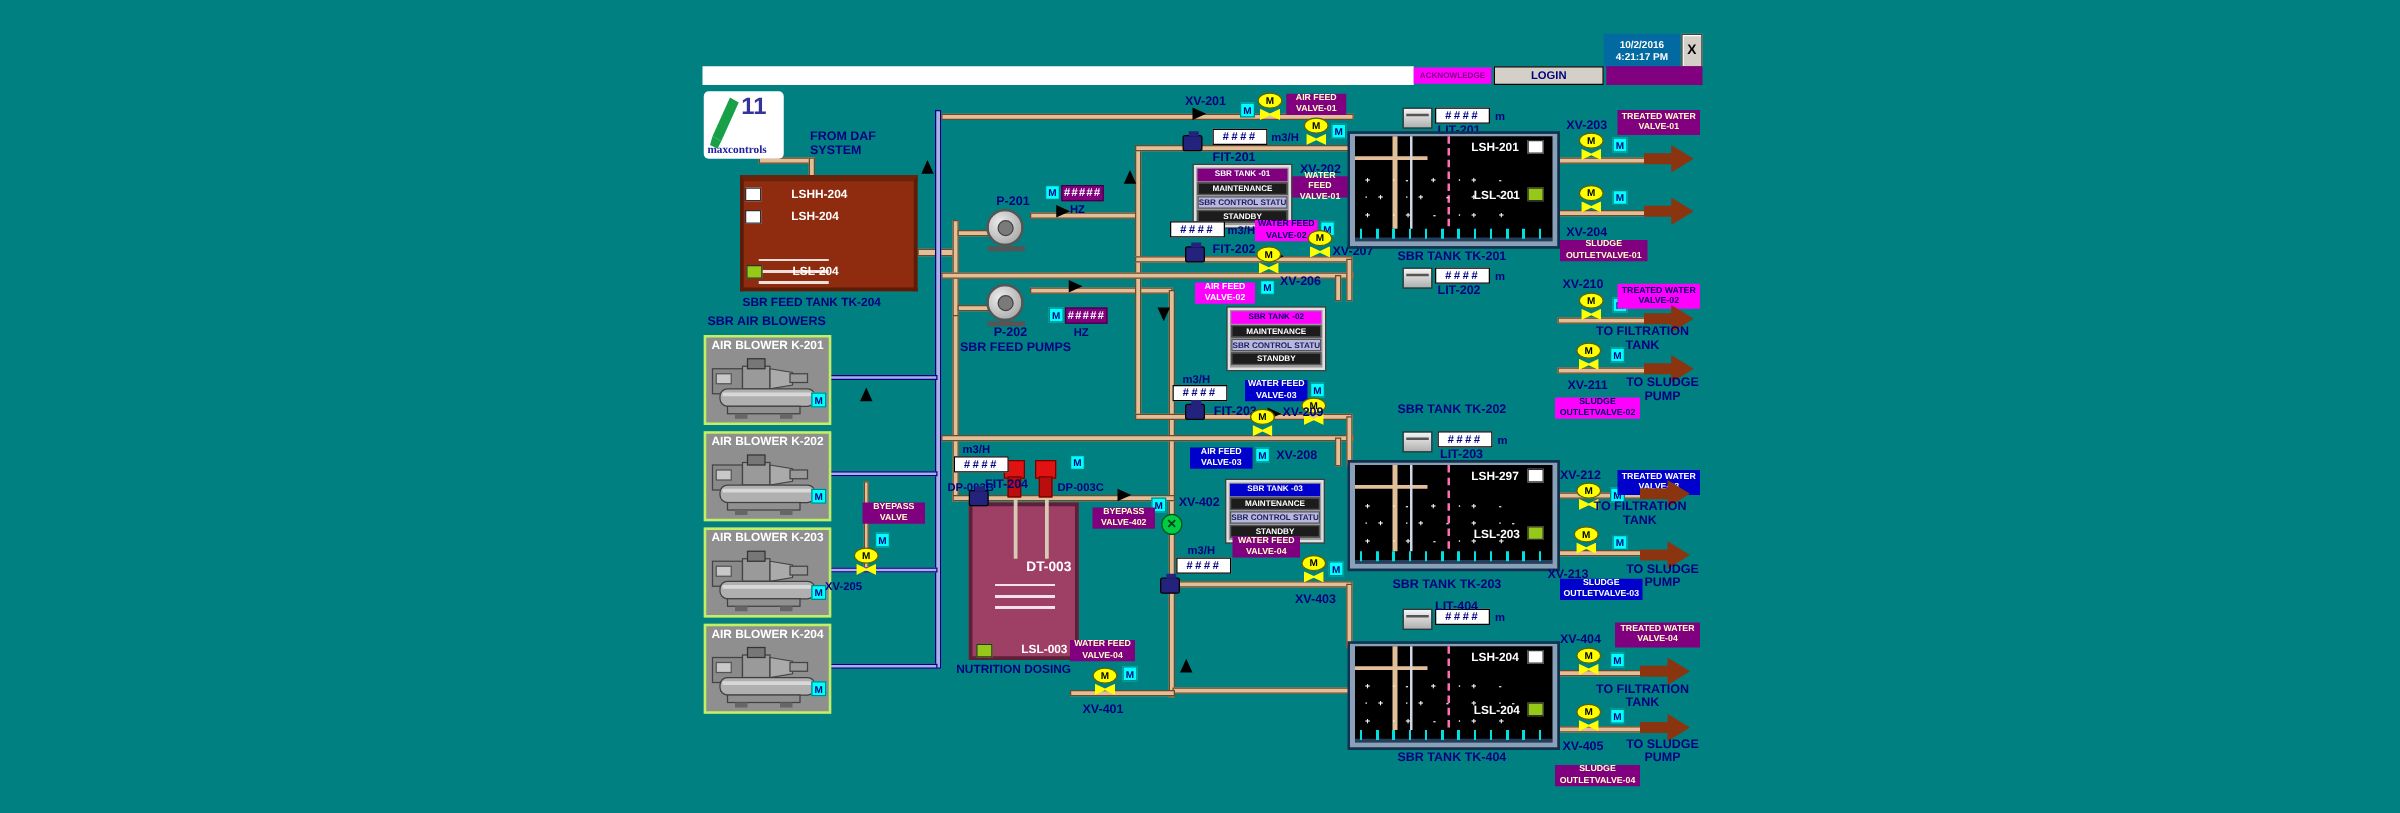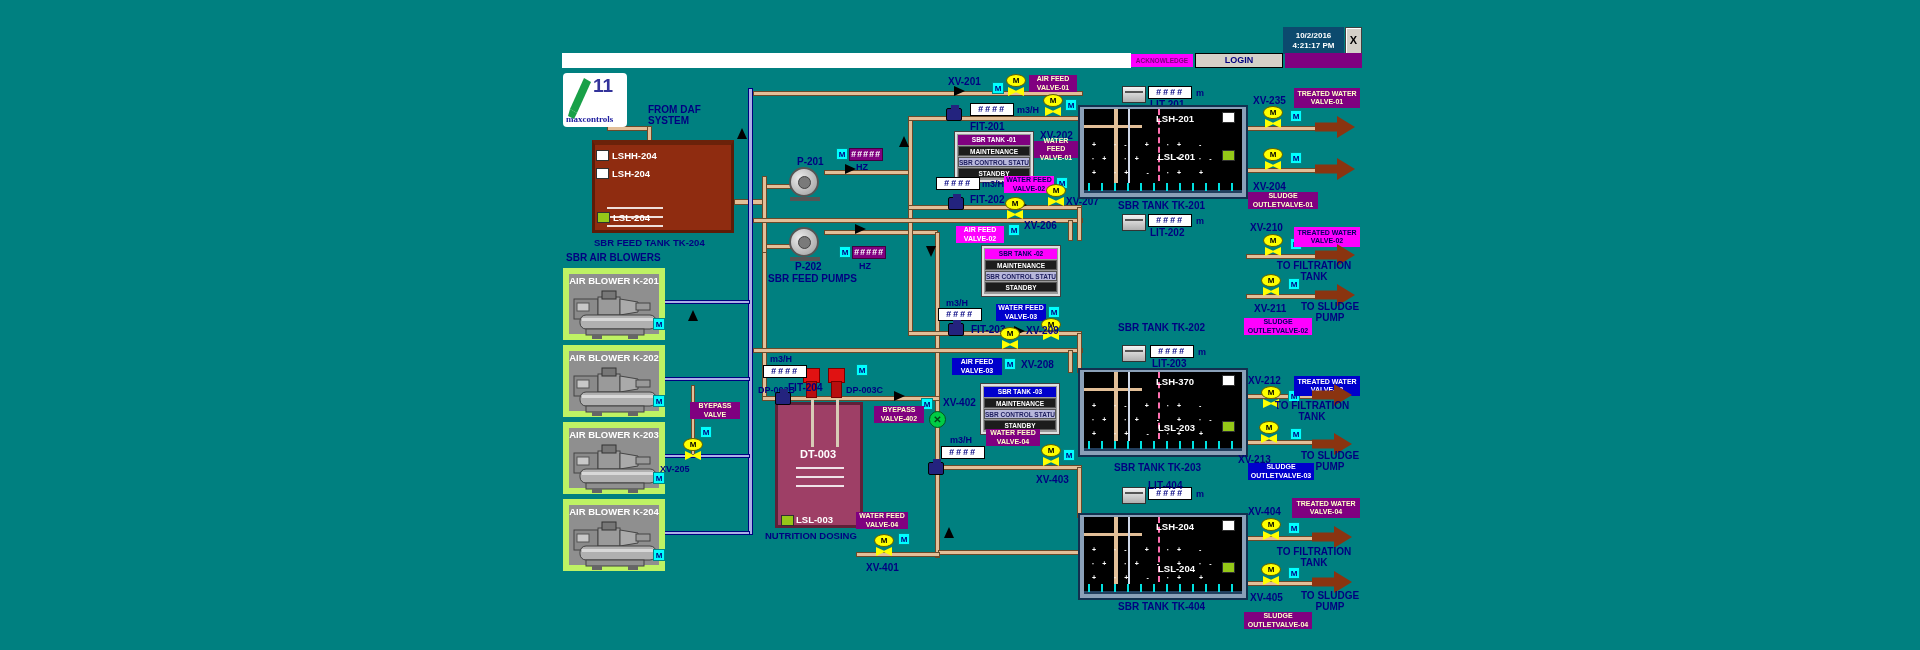--- a/index.html
+++ b/index.html
@@ -5,34 +5,34 @@
   html,body{margin:0;padding:0;background:#008080;font-family:"Liberation Sans",sans-serif;}
   #screen{position:relative;width:1920px;height:650px;background:#008080;overflow:hidden;}
   #screen *{box-sizing:border-box;}
   i,b{font-style:normal;display:block;position:absolute;}
   
   .tabbar{position:absolute;left:541px;top:27px;width:741px;height:27px;display:flex;gap:1px;}
   .tab{flex:1;background:#d4d0c8;border:1px solid #808080;box-shadow:inset 1px 1px 0 #fff;color:#000080;
        font-weight:bold;font-size:8.5px;line-height:1.15;display:flex;align-items:center;justify-content:center;
        text-align:center;cursor:pointer;padding:1px;}
   .tab.active{background:#800080;color:#fff;border:2px solid #000;box-shadow:none;}
-  .dtbox{position:absolute;left:1283px;top:27px;width:61px;height:27px;background:#0c4a6e;color:#fff;
+  .dtbox{position:absolute;left:1283px;top:27px;width:61px;height:27px;background:#0369a1;color:#fff;
          font-weight:bold;font-size:8px;text-align:center;display:flex;flex-direction:column;justify-content:center;gap:1px;}
   .xbtn{position:absolute;left:1345px;top:27px;width:17px;height:27px;background:#d4d0c8;border:1px solid #404040;
         box-shadow:inset 1px 1px 0 #fff;color:#000;font-weight:bold;font-size:11px;text-align:center;line-height:25px;cursor:pointer;}
   .strip{position:absolute;left:562px;top:53px;width:569px;height:15px;background:#fff;}
   .ack{position:absolute;left:1131px;top:54px;width:62px;height:13px;background:#ff00ff;color:#800080;
        font-weight:bold;font-size:6.5px;text-align:center;line-height:13px;cursor:pointer;}
   .login{position:absolute;left:1195px;top:53px;width:88px;height:15px;background:#d4d0c8;border:1px solid #000;
          color:#000080;font-weight:bold;font-size:9px;text-align:center;line-height:13px;cursor:pointer;}
   .pbar{position:absolute;left:1285px;top:53px;width:77px;height:15px;background:#800080;}
   
   .lbl{position:absolute;color:#000080;font-weight:bold;font-size:10px;white-space:nowrap;}
   .s9{font-size:9px;} .s95{font-size:9.5px;} .s11{font-size:11px;}
-  .wlbl{position:absolute;color:#fff;font-weight:bold;font-size:9.5px;white-space:nowrap;}
+  .wlbl{position:absolute;color:#fff;font-weight:bold;font-size:9.5px;white-space:nowrap;margin-left:21px;}
   .ctr{text-align:center;white-space:normal;line-height:1.1;}
   .taglabel{position:absolute;font-size:7px;font-weight:bold;text-align:center;line-height:1.15;
             display:flex;align-items:center;justify-content:center;padding:1px 2px;}
   .pu{background:#800080;color:#ffffc8;} .mg{background:#ff00ff;color:#000060;} .mgw{background:#ff00ff;color:#fff;}
   .bl{background:#0000cc;color:#fff;}
   .disp{position:absolute;width:44px;height:13px;background:#fff;border:1px solid #000;color:#000080;font-weight:bold;
         font-size:9px;font-style:italic;letter-spacing:2px;text-align:center;line-height:11px;}
   .pdisp{position:absolute;width:34px;height:13px;background:#800080;border:1px solid #400040;color:#fff;font-weight:bold;
         font-size:9px;font-style:italic;letter-spacing:1px;text-align:center;line-height:11px;}
   .mbox{position:absolute;width:12px;height:12px;background:#00ffff;border:1px solid #008888;color:#000080;
@@ -74,21 +74,21 @@
   .sp-h,.sp-r{height:10px;font-size:6.5px;font-weight:bold;text-align:center;line-height:10px;margin-bottom:1px;
               overflow:hidden;white-space:nowrap;}
   .sp-h.pu2{background:#800080;color:#fff;} .sp-h.mg2{background:#ff00ff;color:#000060;} .sp-h.bl2{background:#0000cc;color:#fff;}
   .sp-r.dark{background:#1c1c1c;color:#fff;border:1px solid #555;}
   .sp-r.lav{background:#b8b8dc;color:#202060;border:1px solid #555;}
   
   .pumpg{position:absolute;width:36px;height:34px;}
   .pc{position:absolute;width:30px;height:30px;border-radius:50%;background:radial-gradient(circle at 35% 35%,#ececec,#9a9a9a);border:2px solid #555;}
   .pi{position:absolute;left:9px;top:9px;width:13px;height:13px;border-radius:50%;background:#7a7a7a;border:1px solid #444;}
   .pf{position:absolute;bottom:0;left:1px;width:30px;height:4px;background:#555;}
-  .bbox{position:absolute;width:102px;height:72px;background:#8f8f8f;border:6px solid #bef264;}
+  .bbox{position:absolute;width:102px;height:72px;background:#8f8f8f;border:2px solid #bef264;}
   .bbox .bt{position:absolute;left:0;right:0;top:1px;color:#fff;font-weight:bold;font-size:9.5px;text-align:center;}
   .bbox .bb{bottom:2px;top:auto;}
   .dpump{position:absolute;width:15px;height:28px;}
   .dpump::before{content:"";position:absolute;left:0;top:0;width:15px;height:13px;background:#e01212;border:1px solid #700;}
   .dpump::after{content:"";position:absolute;left:3px;top:13px;width:9px;height:15px;background:#b80e0e;border:1px solid #700;}
   .fitg{position:absolute;width:16px;height:13px;background:#23237e;border:1px solid #000;border-radius:2px;}
   .fitg::before{content:"";position:absolute;left:4px;top:-4px;width:8px;height:4px;background:#23237e;}
   .wlines{position:absolute;background:repeating-linear-gradient(180deg,#fff 0 2px,transparent 2px 9px);opacity:.85;}
 </style>
 </head>
@@ -406,21 +406,21 @@
       <i class="inpipe2"></i>
     <i class="probe"></i>
     <div class="bubbles"></div>
     <div class="ticks"></div>
     <b class="wlbl" style="left:72px;top:4px">LSH-201</b>
     <i class="ind" style="left:138px;top:3px"></i>
     <b class="wlbl" style="left:74px;top:42px">LSL-201</b>
     <i class="ind green" style="left:138px;top:41px"></i>
   </div>
   <b class="lbl" style="left:1118px;top:200px">SBR TANK TK-201</b>
-  <b class="lbl" style="left:1253px;top:95px">XV-235</b>
+  <b class="lbl" style="left:1253px;top:95px">XV-203</b>
   <div class="valve" style="left:1263px;top:106px">
       <i class="vm">M</i>
       <i class="vb"></i>
     </div>
   <i class="mbox" style="left:1290px;top:110px">M</i>
   <div class="taglabel pu" style="left:1294px;top:88px;width:66px;height:20px">TREATED WATER VALVE-01</div>
   <i class="barrow" style="left:1315px;top:116px"></i>
   <div class="valve" style="left:1263px;top:148px">
       <i class="vm">M</i>
       <i class="vb"></i>
@@ -458,21 +458,21 @@
   <i class="disp" style="left:1150px;top:345px">####</i>
   <b class="lbl s9" style="left:1198px;top:347px">m</b>
   <b class="lbl" style="left:1152px;top:358px">LIT-203</b>
   <div class="tank" style="left:1080px;top:370px;height:85px">
     <i class="inh"></i>
       <i class="inpipe"></i>
       <i class="inpipe2"></i>
     <i class="probe"></i>
     <div class="bubbles"></div>
     <div class="ticks"></div>
-    <b class="wlbl" style="left:72px;top:4px">LSH-370</b>
+    <b class="wlbl" style="left:72px;top:4px">LSH-297</b>
     <i class="ind" style="left:138px;top:3px"></i>
     <b class="wlbl" style="left:74px;top:50px">LSL-203</b>
     <i class="ind green" style="left:138px;top:49px"></i>
   </div>
   <b class="lbl" style="left:1114px;top:462px">SBR TANK TK-203</b>
   <b class="lbl" style="left:1248px;top:375px">XV-212</b>
   <div class="valve" style="left:1261px;top:386px">
       <i class="vm">M</i>
       <i class="vb"></i>
     </div>

